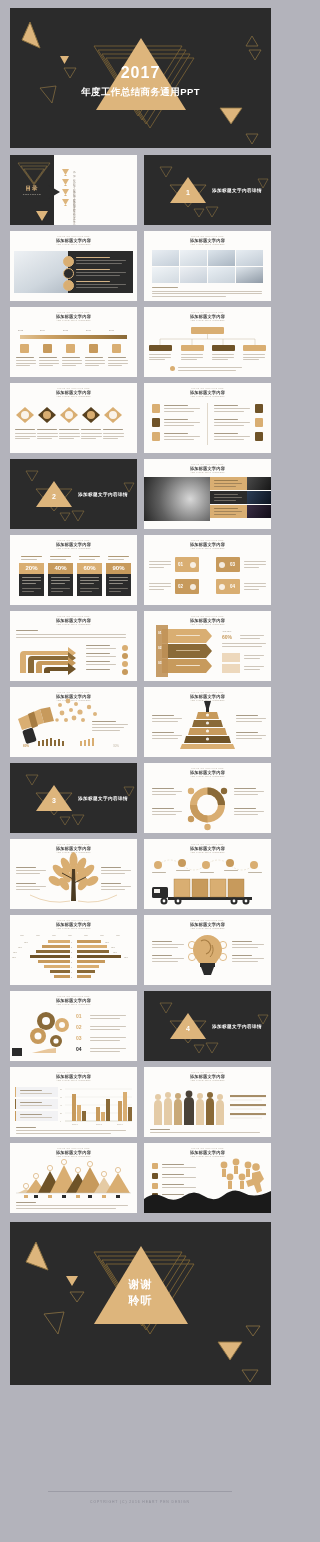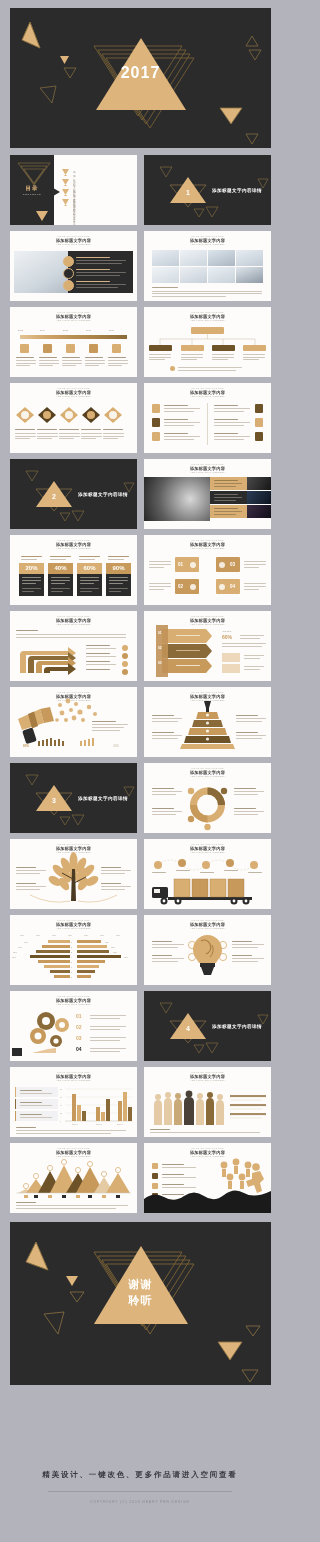--- a/index.html
+++ b/index.html
@@ -87,20 +87,21 @@
       <polygon points="248,126 236,126 242,136" fill="none" stroke="#8c7242" stroke-width=".7"></polygon>
 
       <polygon points="88,42 176,42 132,112" fill="none" stroke="#7d6436" stroke-width=".8"></polygon>
       <polygon points="92,46 180,46 136,116" fill="none" stroke="#7d6436" stroke-width=".8"></polygon>
       <polygon points="96,50 184,50 140,120" fill="none" stroke="#7d6436" stroke-width=".8"></polygon>
       <polygon points="84,38 172,38 128,108" fill="none" stroke="#7d6436" stroke-width=".8"></polygon>
 
       <polygon points="131,30 176,102 86,102" fill="#ddb57c"></polygon>
     </svg>
     <div class="cover-year">2017</div>
+    <div class="cover-title">年度工作总结商务通用PPT</div>
   </div>
 
   <div class="slide gridslide" style="left:10px;top:155px;background:#2b2b2b;">
     <div style="position:absolute;left:0;top:0;width:44px;height:70px;background:#2b2b2b;"></div>
     <div style="position:absolute;left:44px;top:0;width:83px;height:70px;background:#fdfcfa;"></div>
     <svg width="127" height="70" style="position:absolute;left:0;top:0">
       <polygon points="8,8 40,8 24,30" fill="none" stroke="#8c7242" stroke-width=".6"></polygon>
       <polygon points="11,11 37,11 24,29" fill="none" stroke="#8c7242" stroke-width=".6"></polygon>
       <polygon points="14,14 34,14 24,28" fill="none" stroke="#8c7242" stroke-width=".6"></polygon>
       <polygon points="26,56 38,56 32,66" fill="#ddb57c"></polygon>
@@ -1085,17 +1086,16 @@
       <polygon points="88,34 176,34 132,104" fill="none" stroke="#7d6436" stroke-width=".9"></polygon>
       <polygon points="92,38 180,38 136,108" fill="none" stroke="#7d6436" stroke-width=".9"></polygon>
       <polygon points="96,42 184,42 140,112" fill="none" stroke="#7d6436" stroke-width=".9"></polygon>
       <polygon points="84,30 172,30 128,100" fill="none" stroke="#7d6436" stroke-width=".9"></polygon>
       <polygon points="131,24 178,102 84,102" fill="#ddb57c"></polygon>
     </svg>
     <div class="ty" style="top:72px;font-size:11px;letter-spacing:1px;">聆听</div>
     <div class="ty" style="top:56px;font-size:11px;letter-spacing:1px;">谢谢</div>
   </div>
 
-  <div class="footer f2" style="top:1470px;">精美设计、一键改色、更多作品请进入空间查看</div>
   <div class="frule" style="left:48px;top:1491px;width:184px;"></div>
   <div class="footer f3" style="top:1500px;">COPYRIGHT (C) 2016 HEART PEN DESIGN</div>
 
 </div>
 
 </body></html>

